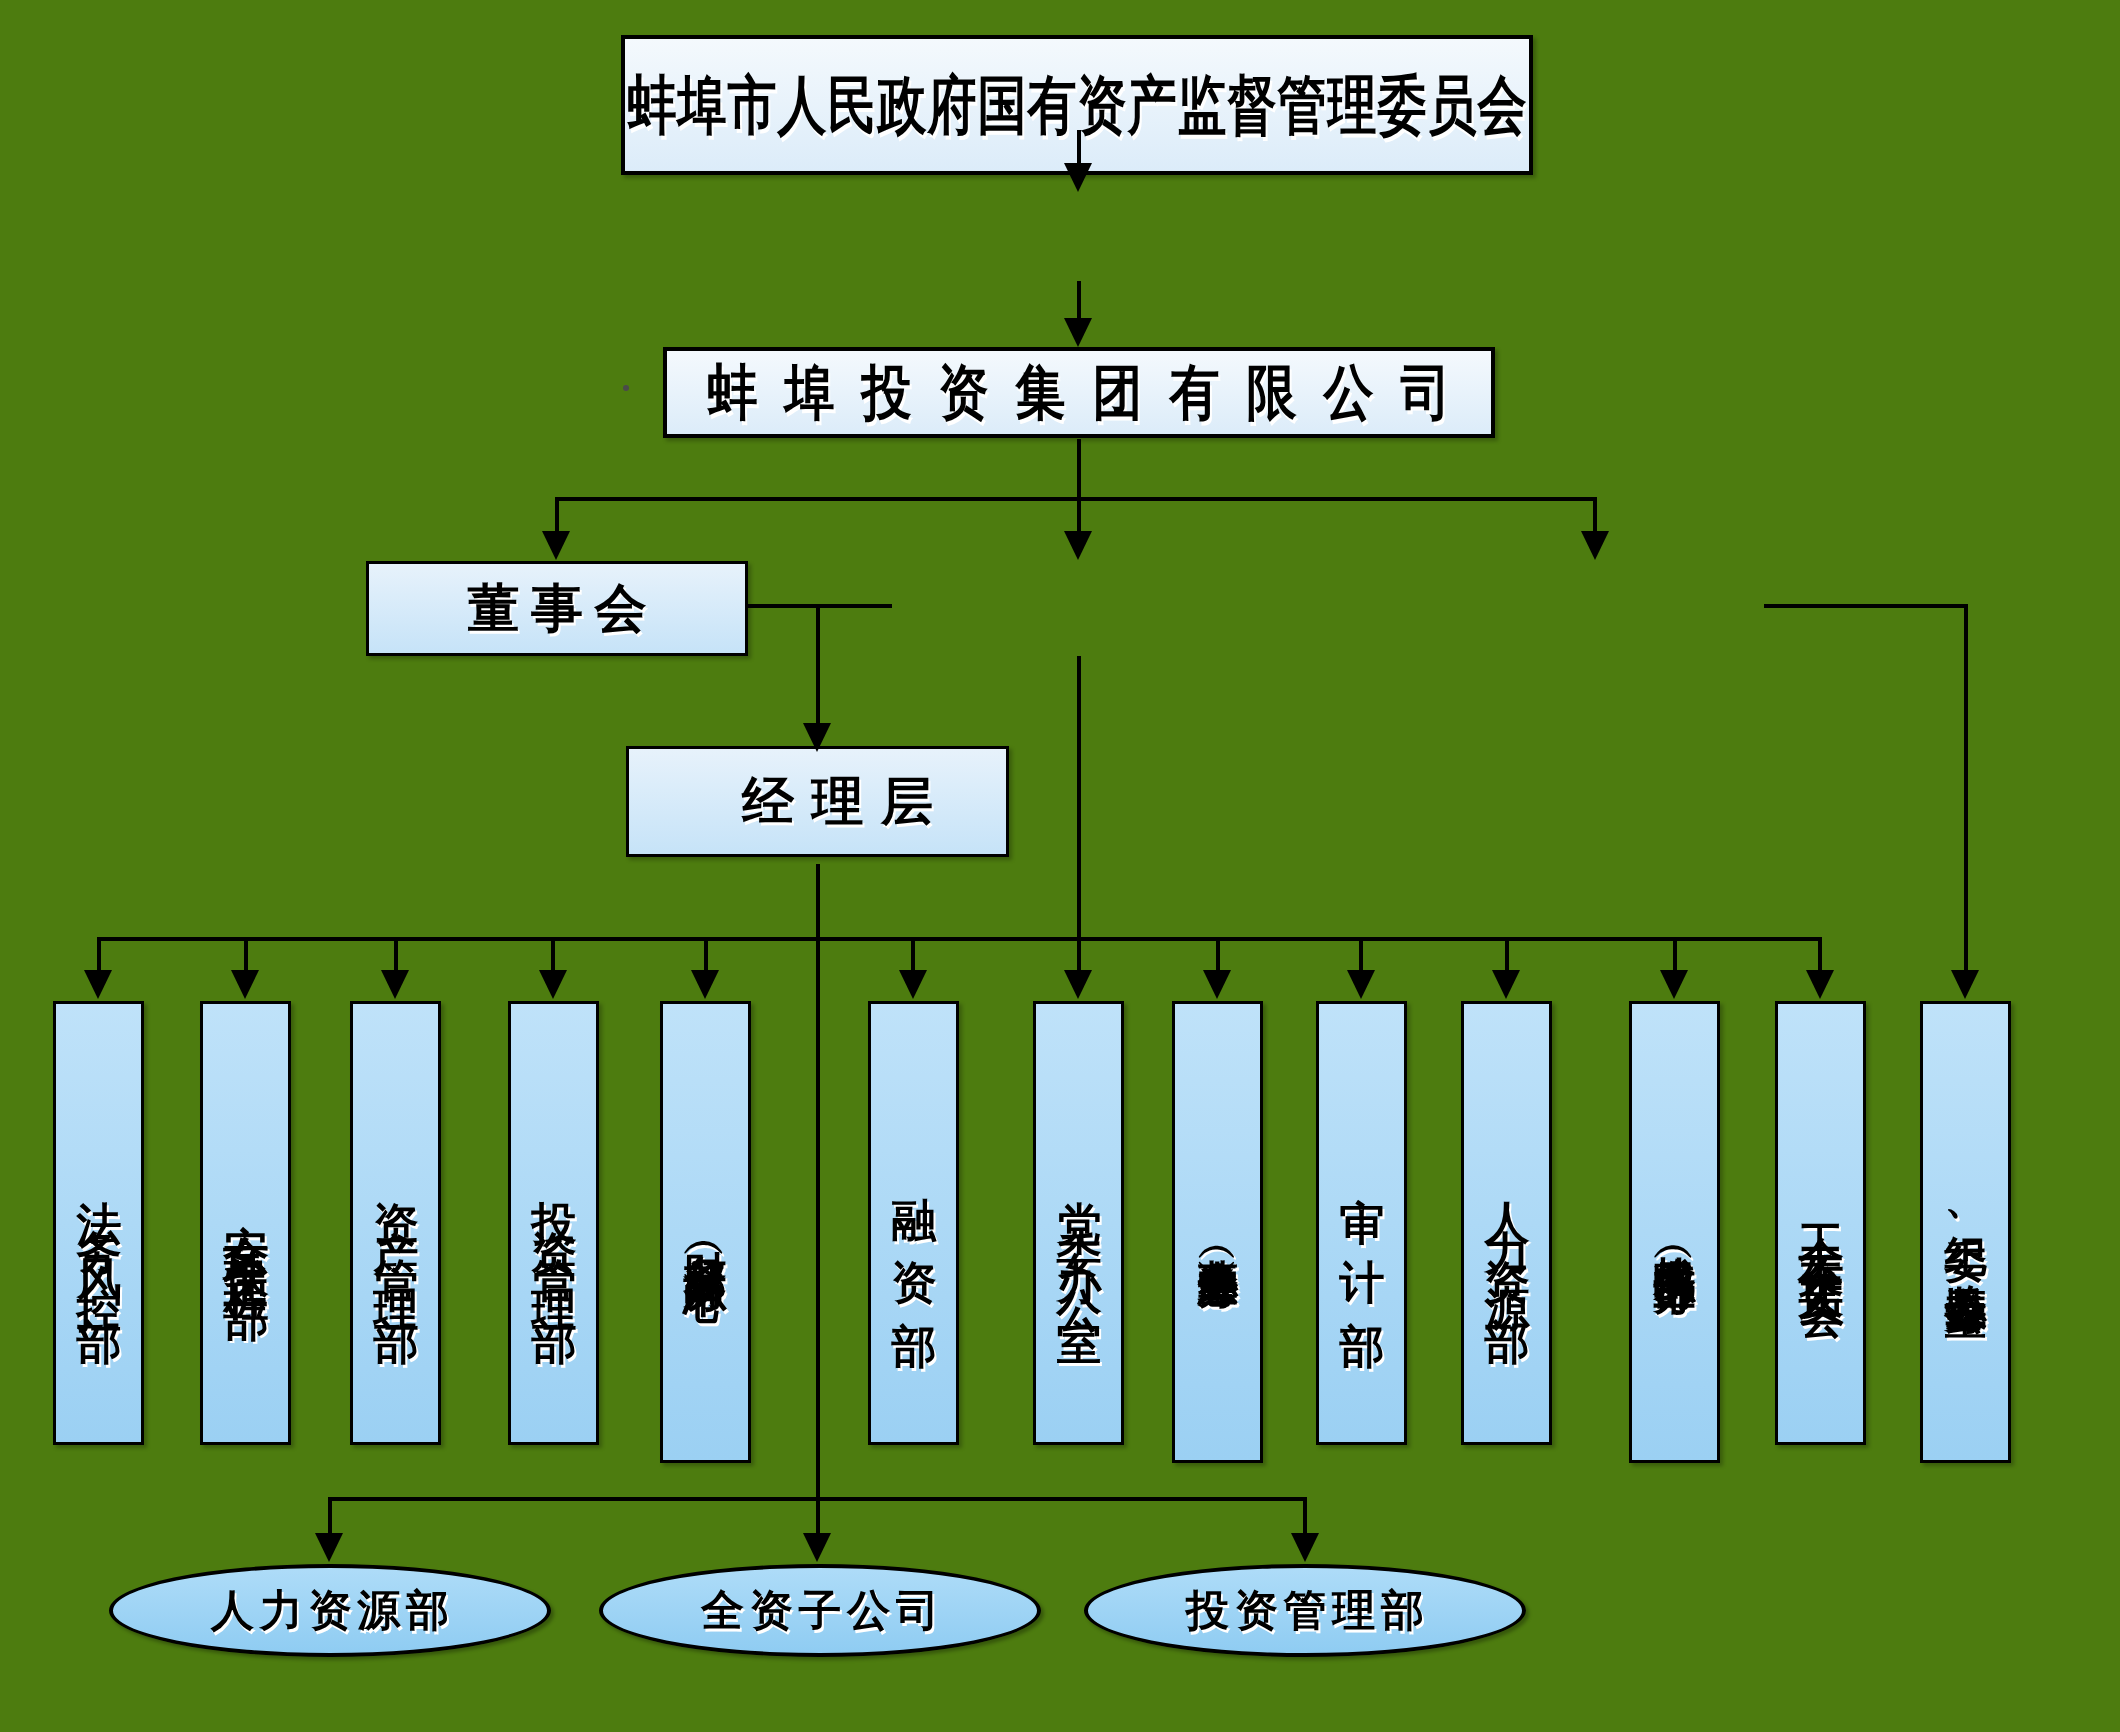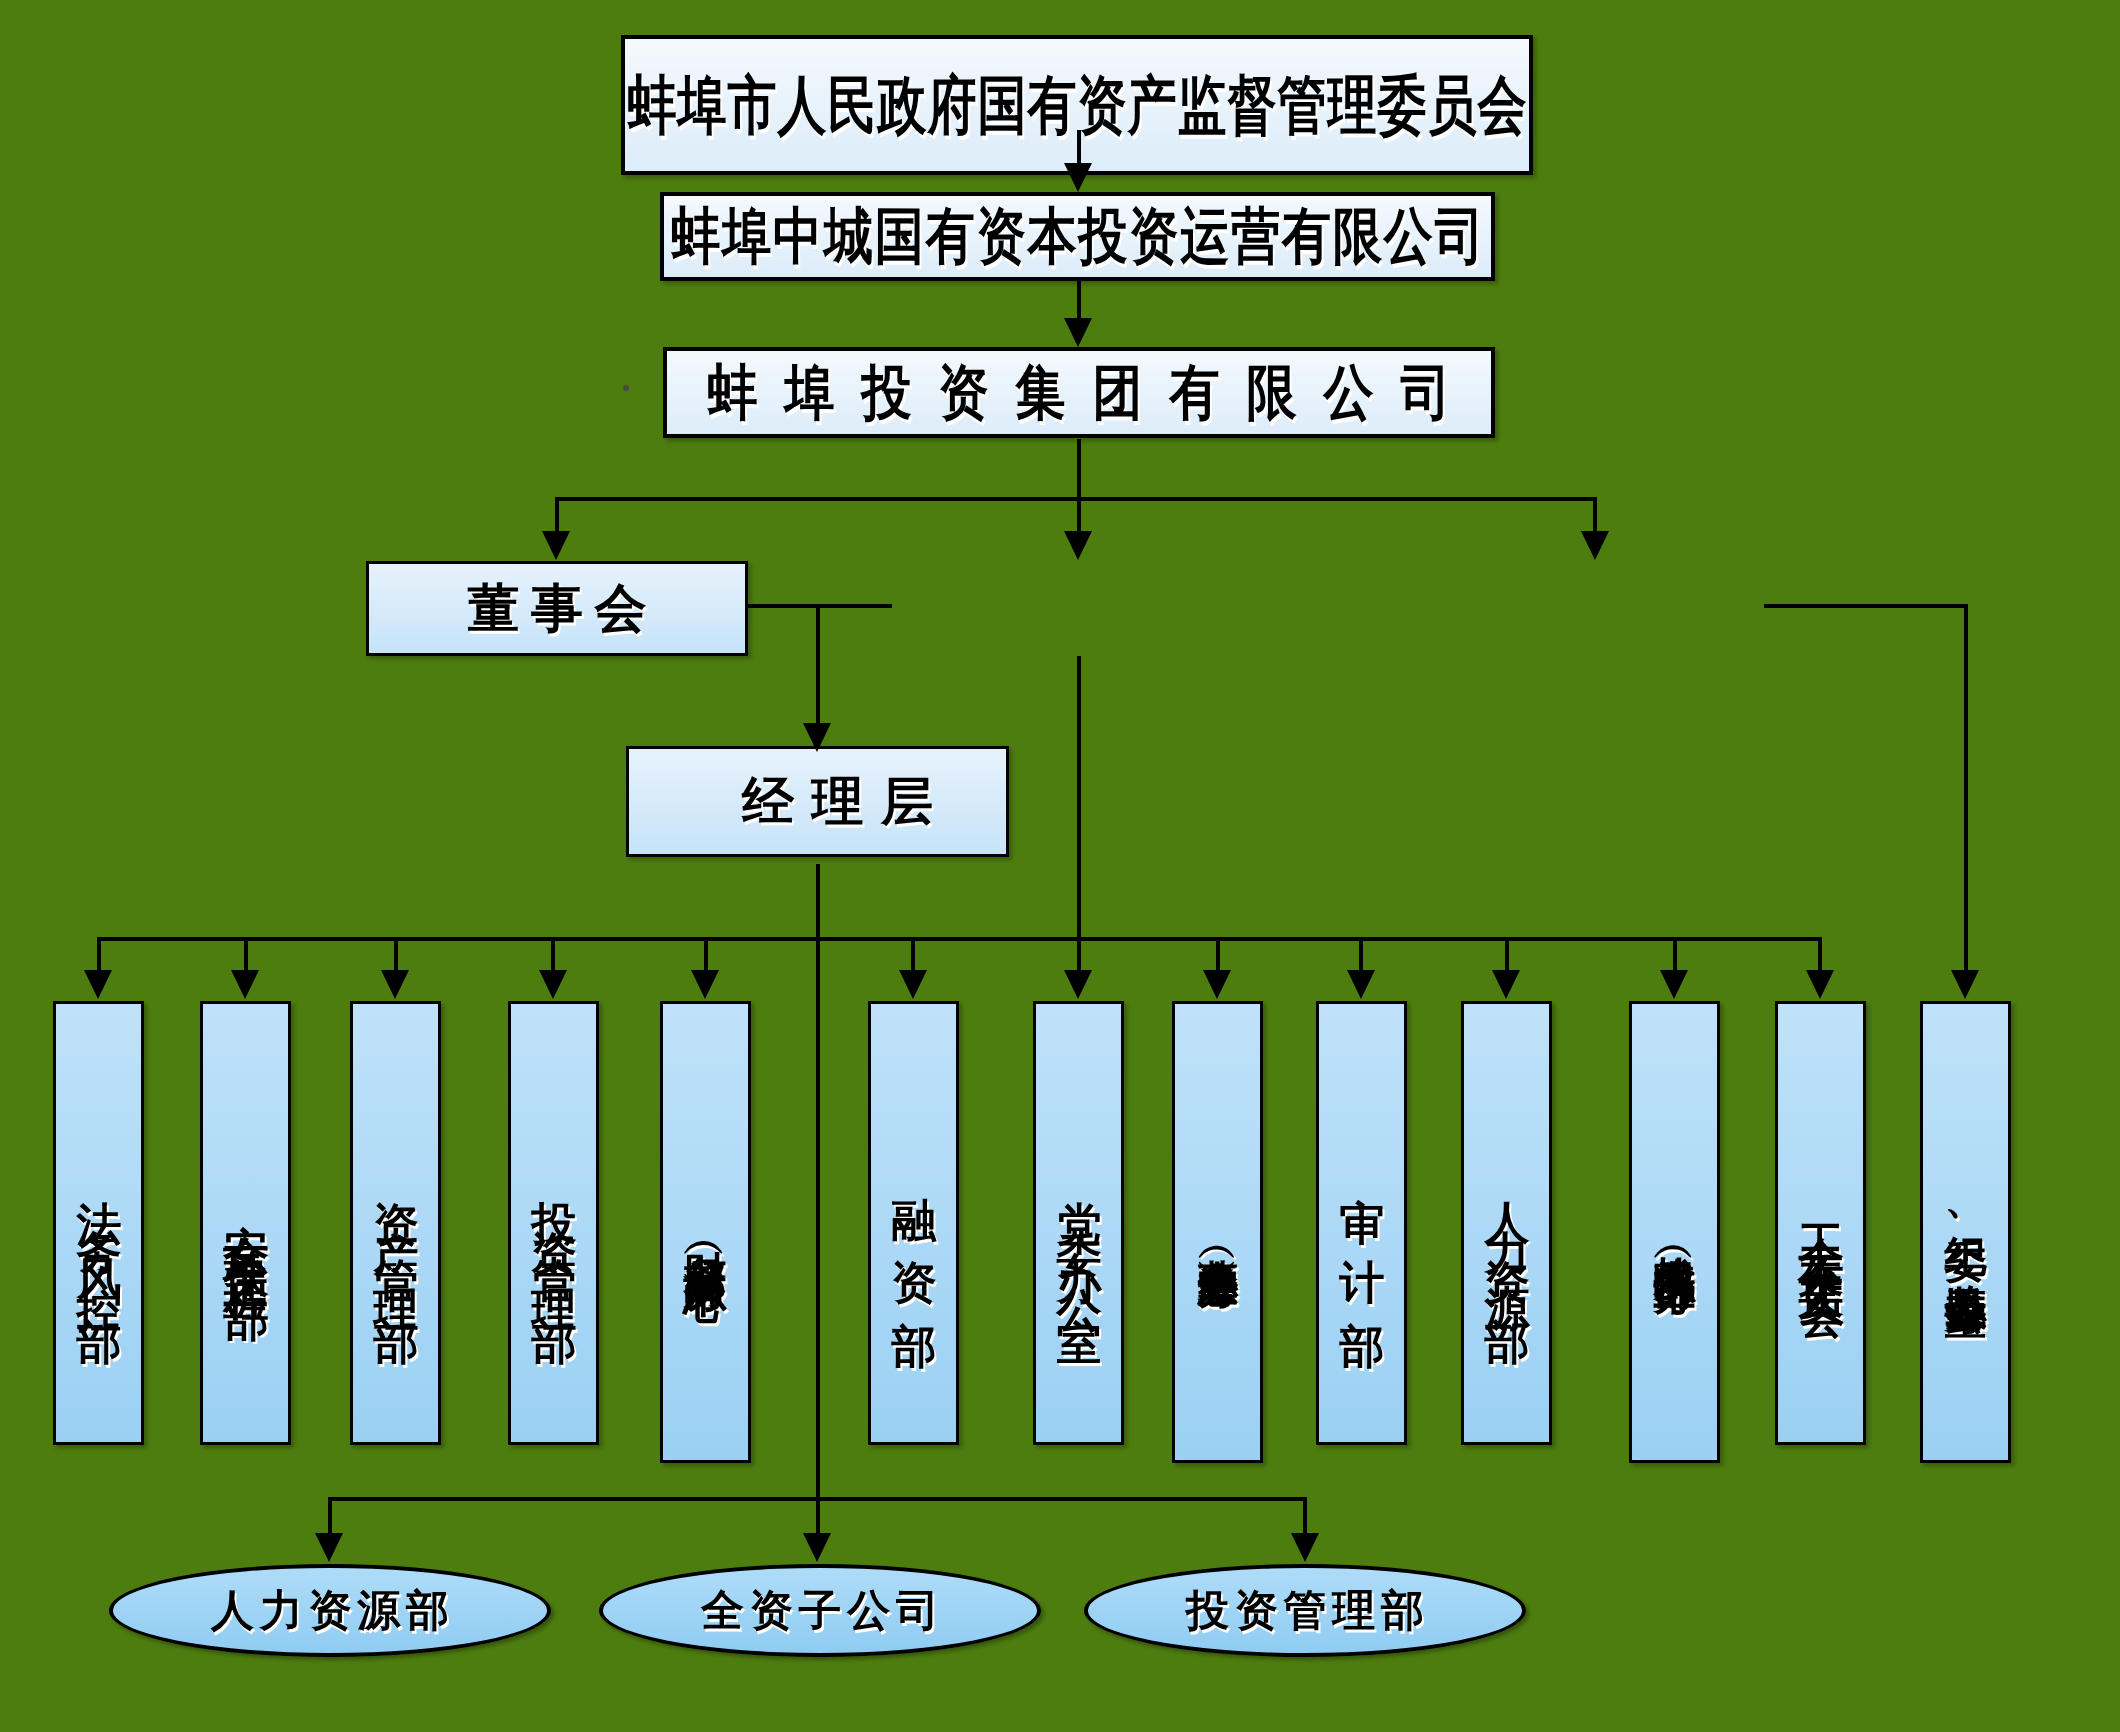--- a/index.html
+++ b/index.html
@@ -54,23 +54,20 @@
 </style>
 </head>
 <body>
 
 <div id="canvas">
 
   <div class="node top" style="left:621px;top:35px;width:912px;height:140px;">
     <span class="lbl" style="font-size:49px;letter-spacing:1px;margin-right:-1px;transform:scaleY(1.3);">蚌埠市人民政府国有资产监督管理委员会</span>
   </div>
 
-  <div class="node top" style="left:660px;top:192px;width:835px;height:89px;">
-    <span class="lbl" style="font-size:49px;letter-spacing:1.9px;margin-right:-1.9px;transform:scaleY(1.25);">蚌埠中城国有资本投资运营有限公司</span>
-  </div>
 
   <div class="node top" style="left:663px;top:347px;width:832px;height:91px;">
     <span class="lbl" style="font-size:50px;letter-spacing:27px;margin-right:-27px;transform:scaleY(1.2);">蚌埠投资集团有限公司</span>
   </div>
 
   <div class="node mid" style="left:366px;top:561px;width:382px;height:95px;">
     <span class="lbl" style="font-size:52px;letter-spacing:11.6px;margin-right:-11.6px;">董事会</span>
   </div>
 
 

